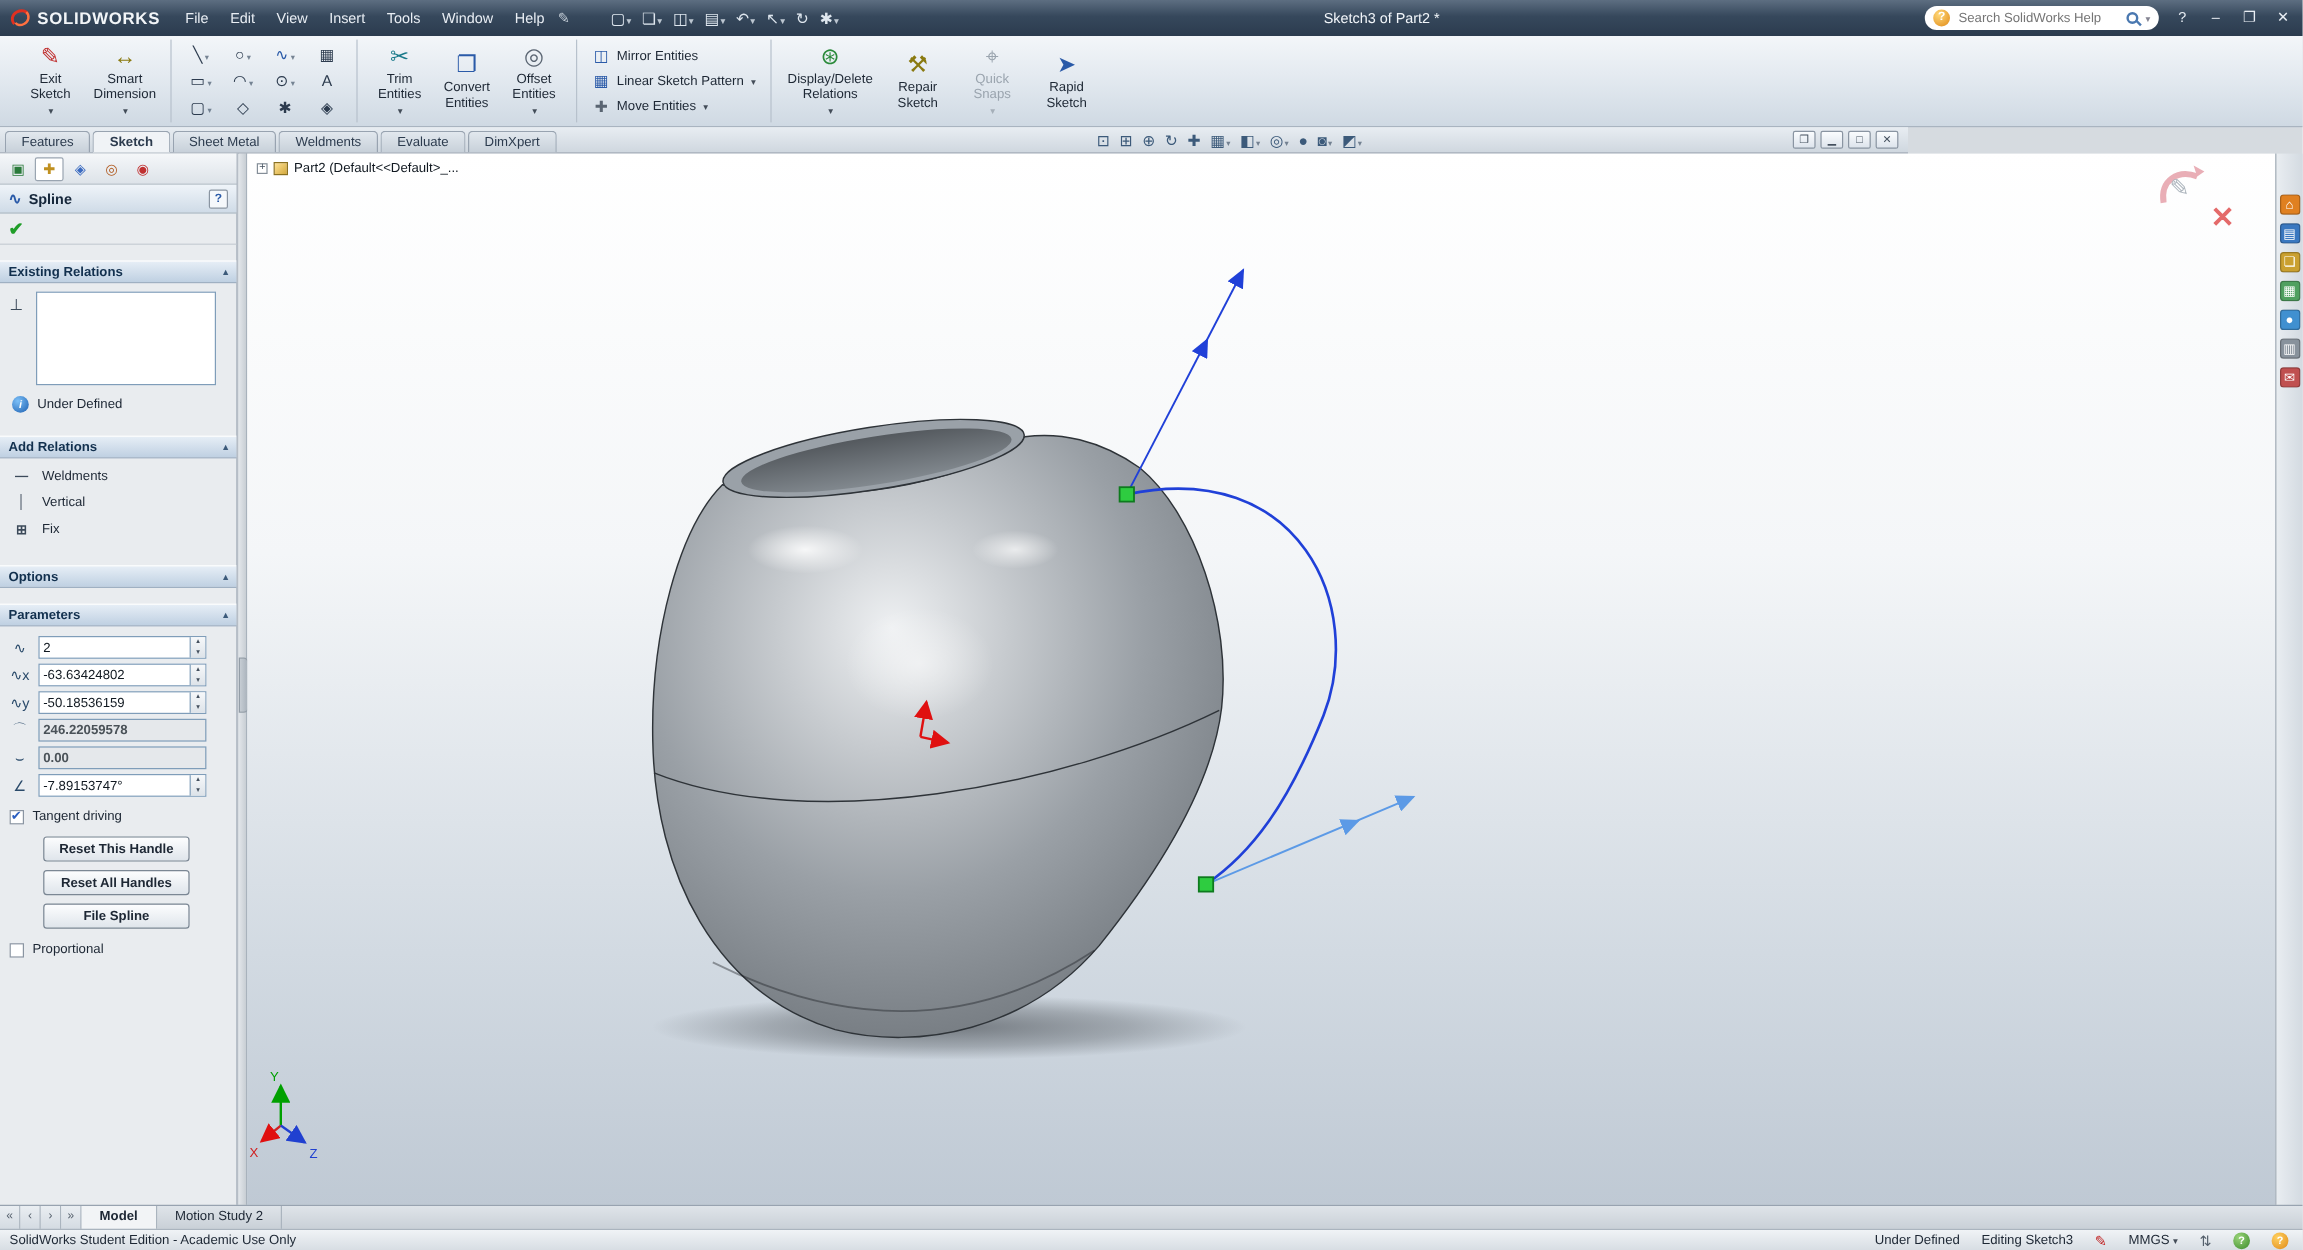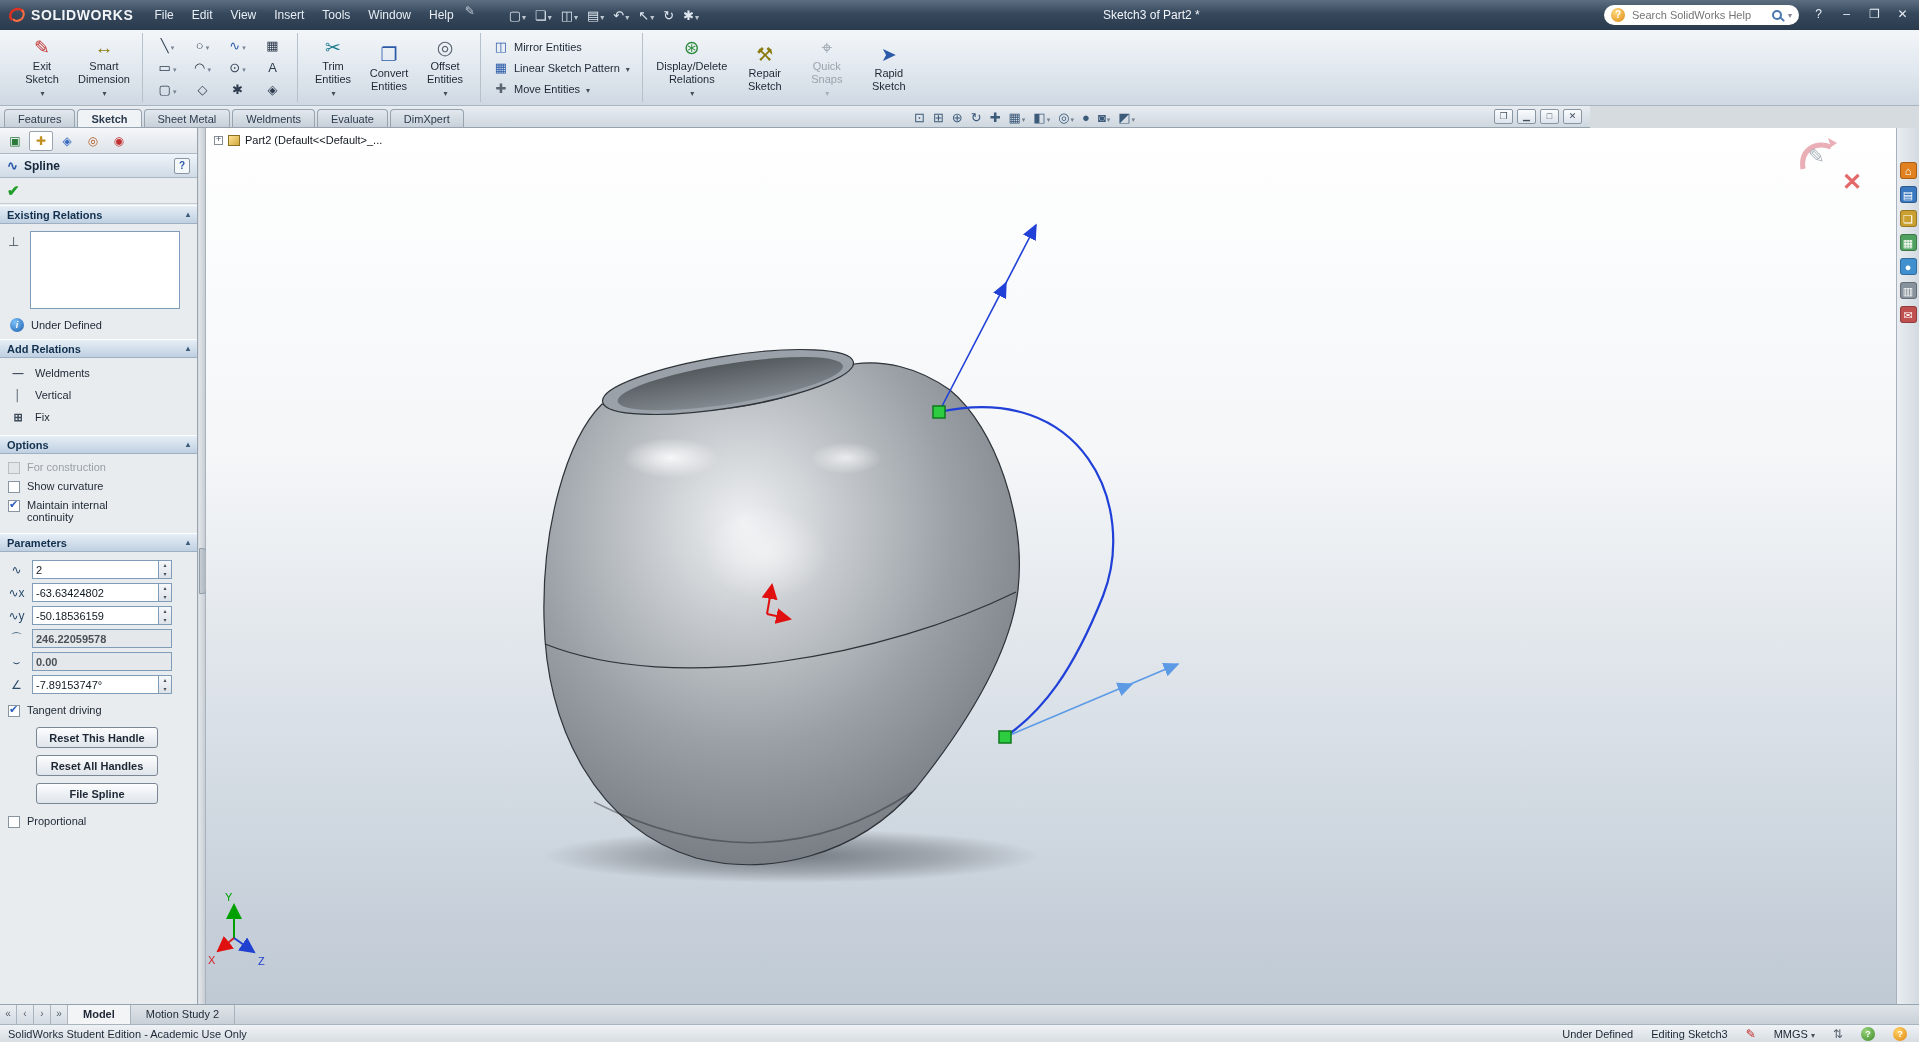--- a/index.html
+++ b/index.html
@@ -4,21 +4,21 @@
 <style>
   * { box-sizing: border-box; }
   body { margin:0; font-family:"Liberation Sans", sans-serif; font-size:12px; -webkit-user-select:none; user-select:none; }
   .app { position:relative; width:1919px; height:1042px; background:#d6dbe0; overflow:hidden; }
 
   
   .titlebar { position:absolute; top:0; left:0; width:1919px; height:30px;
     background:linear-gradient(#5d6e81,#36485c 45%,#2b3b4e); display:flex; align-items:center; color:#fff; }
   .logo { display:flex; align-items:center; gap:5px; padding:0 12px 0 8px; }
   .logo-text { font-weight:bold; font-size:14px; letter-spacing:.6px; color:#f2f5f8; }
-  .menubar { display:flex; align-items:flex-start; }
+  .menubar { display:flex; align-items:center; }
   .menu-item { padding:4px 9px; font-size:12px; color:#e9eef4; cursor:default; }
   .pin-ic { color:#c3ccd6; font-size:12px; margin-left:2px; }
   .quick-toolbar { display:flex; align-items:center; margin-left:30px; gap:1px; }
   .qt-btn { display:flex; align-items:center; height:22px; padding:0 4px; color:#dfe7ef; font-size:13px; border-radius:2px; }
   i.caret { font-style:normal; }
   i.caret::after { content:"▾"; font-size:8px; color:inherit; opacity:.8; margin-left:1px; }
   .tb-title { position:absolute; left:60%; transform:translateX(-50%); font-size:12px; color:#f2f6fa; white-space:nowrap; }
   .search-box { position:absolute; right:120px; top:5px; display:flex; align-items:center; width:195px; height:20px; background:#fff; border-radius:10px; padding:0 7px; gap:5px; }
   .search-badge { width:14px; height:14px; flex:0 0 auto; border-radius:50%; background:radial-gradient(circle at 35% 30%, #ffd878, #e08a18); color:#fff; font-size:10px; font-weight:bold; text-align:center; line-height:14px; }
   .search-box input { flex:1; border:none; outline:none; background:transparent; font-size:11px; color:#777; font-family:"Liberation Sans",sans-serif; min-width:0; }
@@ -70,21 +70,21 @@
   .pm-tabs { height:26px; display:flex; align-items:center; padding:2px 3px; gap:2px; background:linear-gradient(#f5f7f9,#dde3e9); border-bottom:1px solid #b0bac4; }
   .pm-tab { width:24px; height:20px; display:flex; align-items:center; justify-content:center; border:1px solid transparent; border-radius:2px; font-size:12px; }
   .pm-tab.active { background:#fff; border-color:#9aa5b1; }
   .pm-tab:nth-child(1){color:#2a7a3a;} .pm-tab:nth-child(2){color:#c09020;} .pm-tab:nth-child(3){color:#3a6ac0;}
   .pm-tab:nth-child(4){color:#b05a20;} .pm-tab:nth-child(5){color:#c03030;}
   .pm-header { height:24px; display:flex; align-items:center; gap:6px; padding:0 7px; background:linear-gradient(#eff4f9,#cfdbe7); border-bottom:1px solid #aab6c2; font-weight:bold; font-size:12px; color:#15263a; }
   .pm-header .hicon { color:#2a5aa8; font-size:13px; }
   .pm-help { margin-left:auto; width:16px; height:16px; border:1px solid #8a95a2; border-radius:2px; background:#f5f8fb; text-align:center; line-height:14px; font-size:10px; color:#2a5aa8; font-weight:bold; }
   .pm-ok-row { height:26px; display:flex; align-items:center; padding:0 7px; border-bottom:1px solid #c6cdd4; }
   .ok-check { color:#1f9d28; font-size:15px; font-weight:bold; }
-  .sec-header { height:19px; display:flex; align-items:center; padding:0 7px; margin-top:1px;
+  .sec-header { height:19px; display:flex; align-items:center; padding:0 7px; margin-top:13px;
     background:linear-gradient(#e6eef6,#bfd0e2); border-top:1px solid #fdfeff; border-bottom:1px solid #9fb0c2; color:#12304e; font-weight:bold; }
   .chev { margin-left:auto; font-size:8px; color:#3c5a7a; }
   .chev::after { content:"▴"; }
   .sec-body { padding:7px 6px 6px; position:relative; }
   .rel-icon { position:absolute; left:8px; top:10px; color:#3c4a5a; font-size:13px; }
   .rel-list { margin-left:24px; width:150px; height:78px; background:#fff; border:1px solid #7f9db9; }
   .info-row { display:flex; align-items:center; gap:7px; margin:9px 0 0 4px; }
   .info-icon { width:14px; height:14px; flex:0 0 auto; border-radius:50%; background:radial-gradient(circle at 35% 30%, #7cc0f8, #1c5fb0); color:#fff; font-size:9px; font-weight:bold; text-align:center; line-height:14px; font-style:italic; }
   .add-row { display:flex; align-items:center; gap:9px; height:22px; padding:0 4px; border-radius:2px; }
   .add-icon { width:16px; text-align:center; color:#3c4a5a; font-weight:bold; }
@@ -450,34 +450,20 @@
         </div>
         <div class="add-row">
           <span class="add-icon">⊞</span>
           <span>Fix</span>
         </div>
       </div>
 
       <div class="sec-header">
         <span>Options</span>
         <span class="chev"></span>
-      </div>
-      <div class="sec-body" style="padding-top:4px">
-        <div class="cb-row">
-          <span class="cb disabled"></span>
-          <span class="cb-label disabled">For construction</span>
-        </div>
-        <div class="cb-row">
-          <span class="cb"></span>
-          <span class="cb-label">Show curvature</span>
-        </div>
-        <div class="cb-row" style="width:150px">
-          <span class="cb checked"></span>
-          <span class="cb-label">Maintain internal continuity</span>
-        </div>
       </div>
 
       <div class="sec-header">
         <span>Parameters</span>
         <span class="chev"></span>
       </div>
       <div class="sec-body" style="padding-top:4px">
         <div class="param-row">
           <span class="p-icon">∿</span>
           <div class="p-field">

